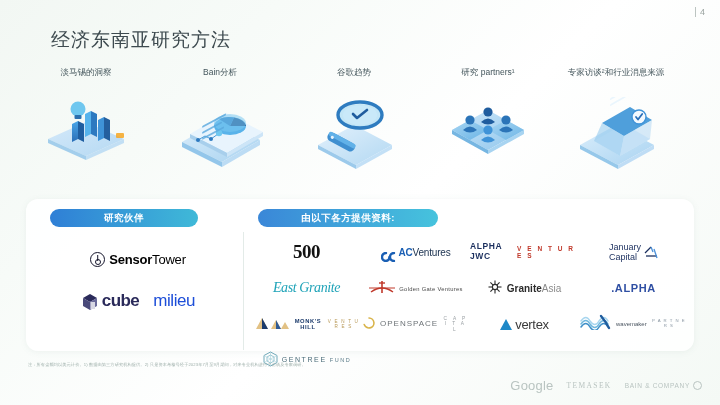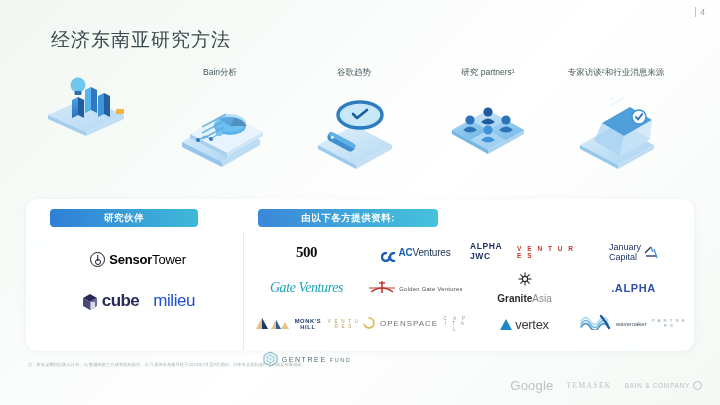--- a/index.html
+++ b/index.html
@@ -44,21 +44,21 @@
     background:rgba(255,255,255,0.88);
     border-radius:12px;
     box-shadow:0 1px 6px rgba(120,150,140,0.10);
   }
   .divider{
     position:absolute;left:243px;top:232px;width:1px;height:118px;
     background:#e3ebe8;
   }
 
   .pill{
-    position:absolute;height:18px;border-radius:4px;
+    position:absolute;height:18px;border-radius:9px;
     display:flex;align-items:center;justify-content:center;
     color:#fff;font-size:9.5px;font-weight:bold;letter-spacing:.5px;
   }
   .pill.left{
     left:50px;top:209px;width:148px;
     background:linear-gradient(90deg,#2f7fd6 0%,#3fb9d8 100%);
   }
   .pill.right{
     left:258px;top:209px;width:180px;
     background:linear-gradient(90deg,#3a87d8 0%,#46c3dd 100%);
@@ -92,21 +92,21 @@
   .st-text{font-size:13px;color:#000000;letter-spacing:-.2px;}
   .st-text b{font-weight:bold;}
   .st-text span{font-weight:300;}
 
   .lg-cube{display:flex;align-items:flex-end;gap:3px;}
   .cube-mark{width:18px;height:18px;position:relative;}
   .cube-text{font-size:17px;color:#2a2a5a;font-weight:600;letter-spacing:-.6px;}
 
   .lg-milieu{font-size:17px;color:#1d4ed8;font-weight:500;letter-spacing:-.4px;}
 
-  .lg-500{font-family:"Liberation Serif","DejaVu Serif",serif;font-size:15px;font-weight:bold;color:#111;letter-spacing:-.5px;}
+  .lg-500{font-family:"Liberation Serif","DejaVu Serif",serif;font-size:19px;font-weight:bold;color:#111;letter-spacing:-.5px;}
 
   .acv-mark{
     width:15px;height:9px;position:relative;
   }
   .acv-text{font-size:10px;color:#19304e;letter-spacing:-.2px;}
   .acv-text b{font-weight:bold;color:#1a5fb4;}
 
   .lg-alpha{line-height:1.15;text-align:left;}
   .lg-alpha .a1{font-size:8.5px;font-weight:bold;color:#1b2f5e;letter-spacing:.6px;}
   .lg-alpha .a2{font-size:6.5px;font-weight:bold;color:#c0392b;letter-spacing:2px;}
@@ -114,21 +114,21 @@
   .lg-january{display:flex;align-items:center;gap:3px;}
   .lg-january .jt{font-size:9px;color:#1b2f5e;line-height:1.15;text-align:left;}
   .jmark{width:14px;height:14px;position:relative;}
 
   .lg-east{font-family:"Liberation Serif","DejaVu Serif",serif;font-style:italic;font-size:14px;color:#1fa3b8;letter-spacing:-.4px;}
 
   .lg-ggv{text-align:center;}
   .ggv-mark{font-size:13px;color:#c0392b;line-height:1;}
   .ggv-text{font-size:5.8px;color:#4a4a4a;letter-spacing:.3px;margin-top:1px;}
 
-  .lg-granite{display:flex;align-items:center;gap:5px;flex-direction:column;}
+  .lg-granite{display:flex;align-items:center;gap:5px;}
   .granite-mark{font-size:13px;color:#2b2b2b;line-height:1;}
   .granite-text{font-size:10px;color:#2b2b2b;}
   .granite-text span{color:#8a8a8a;}
 
   .lg-jungle{font-size:11px;color:#2f4fa3;font-weight:bold;letter-spacing:.6px;}
 
   .lg-monks{text-align:center;line-height:1.1;}
   .monks-mark{font-size:12px;color:#d4a24a;letter-spacing:-1px;}
   .monks-t1{font-size:5.8px;color:#1b3a6b;font-weight:bold;letter-spacing:.6px;}
   .monks-t2{font-size:4.6px;color:#b99a5a;letter-spacing:1.2px;}
@@ -180,20 +180,21 @@
   <div class="pagenum">
     <span class="bar"></span>
     <span>4</span>
   </div>
 
   <div class="title">经济东南亚研究方法</div>
 
   <div class="cols">
 
     <div class="col c0">
+      <div class="col-label">淡马锡的洞察</div>
       <div class="col-art">
         <svg width="100" height="74" viewBox="0 0 100 74">
           <defs>
             <linearGradient id="g0a" x1="0" y1="0" x2="1" y2="1">
               <stop offset="0" stop-color="#cfe6fa"></stop>
                 <stop offset="1" stop-color="#a9d3f2"></stop>
             </linearGradient>
             <linearGradient id="g0b" x1="0" y1="0" x2="0" y2="1">
               <stop offset="0" stop-color="#4aa6e8"></stop>
                 <stop offset="1" stop-color="#2a6fb8"></stop>
@@ -411,21 +412,21 @@
       <span class="jmark">
         <svg width="15" height="15" viewBox="0 0 15 15">
           <path d="M1 8 L7 2" stroke="#1b2f5e" stroke-width="1.3"></path>
           <path d="M7 2 L9 7" stroke="#4a90d9" stroke-width="1.3"></path>
           <path d="M2 11 L13 11" stroke="#1b2f5e" stroke-width="1.3"></path>
           <path d="M10 4 L13 13" stroke="#4a90d9" stroke-width="1.3"></path>
         </svg>
       </span>
     </div>
 
-    <div class="logo lg-east">Gate Ventures</div>
+    <div class="logo lg-east">East Granite</div>
 
     <div class="logo lg-ggv">
       <div class="ggv-mark">
         <svg width="28" height="13" viewBox="0 0 28 13">
           <path d="M14 0 L14 12" stroke="#c0392b" stroke-width="1.6"></path>
           <path d="M3 11 Q14 3 25 11" fill="none" stroke="#c0392b" stroke-width="1.4"></path>
           <path d="M1 7 L27 7" stroke="#c0392b" stroke-width="1"></path>
           <path d="M11 2 L17 2" stroke="#c0392b" stroke-width="1.4"></path>
         </svg>
       </div>

